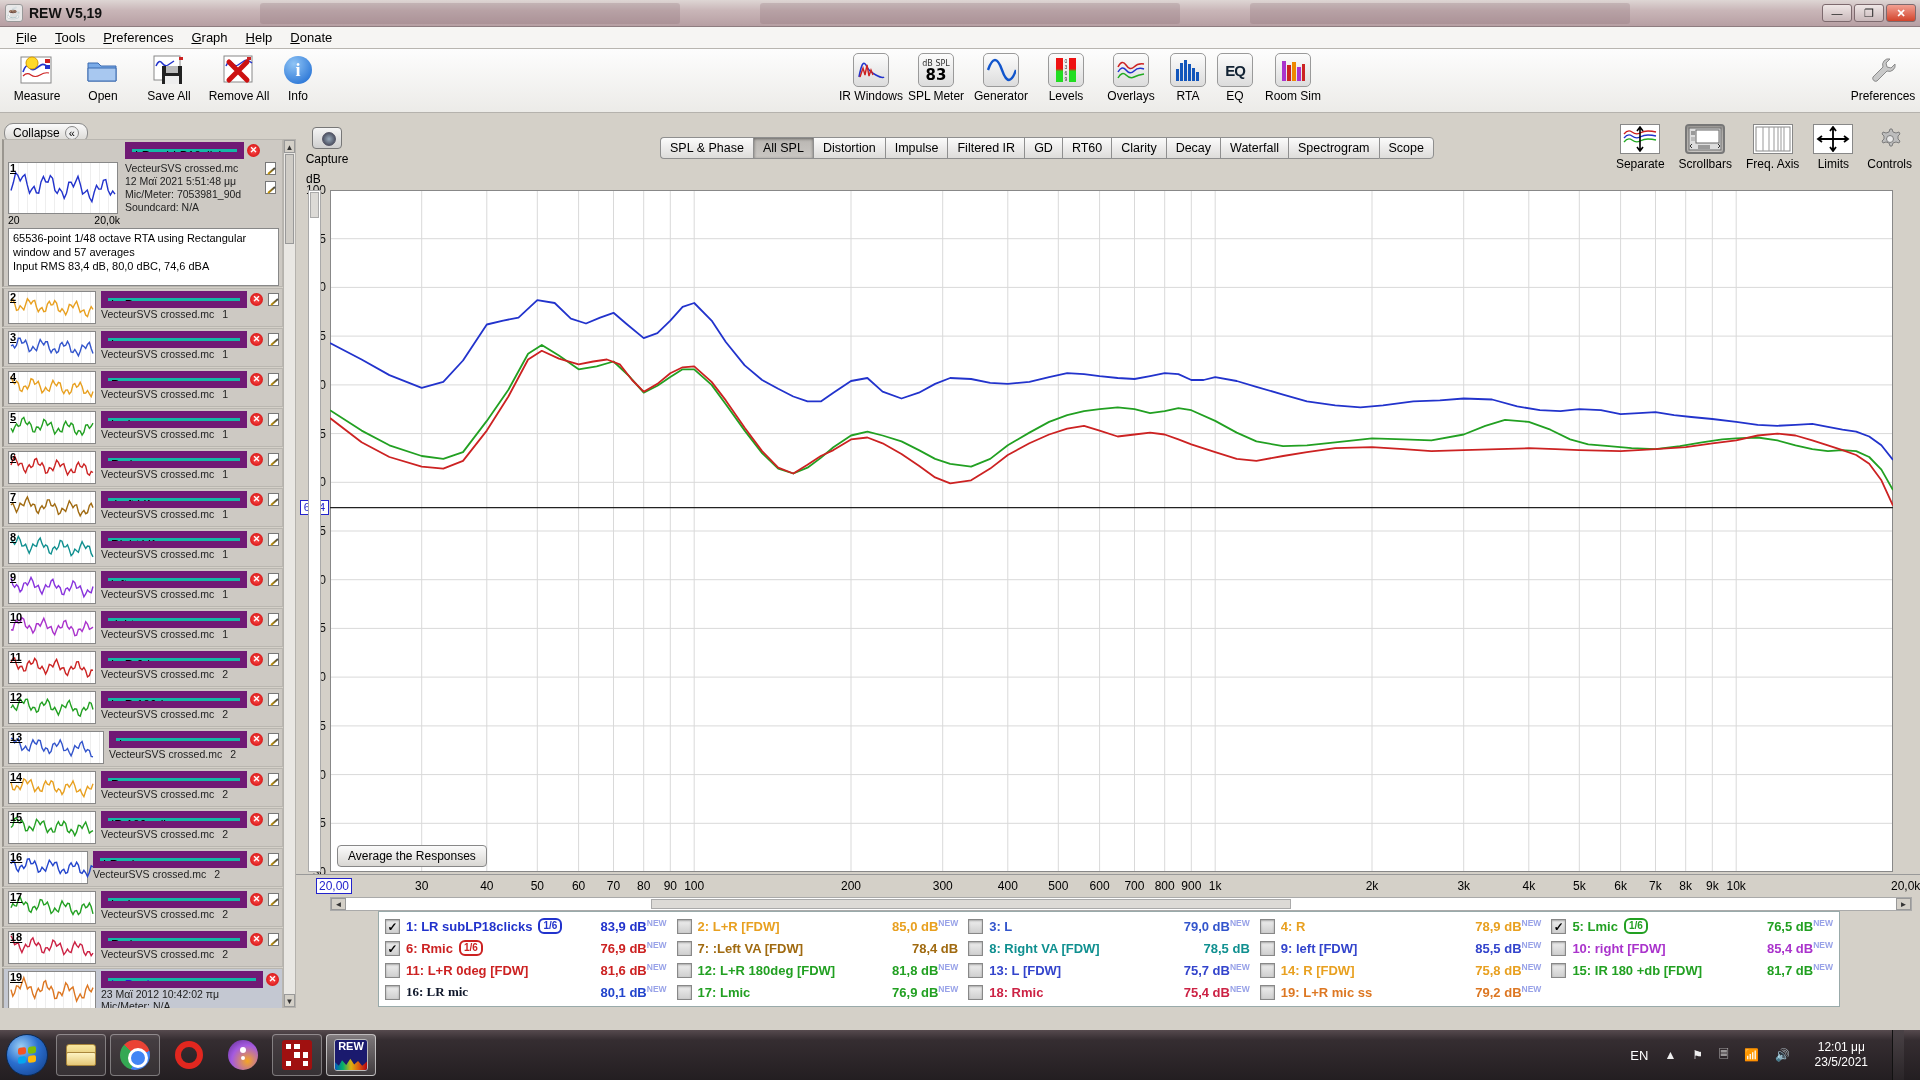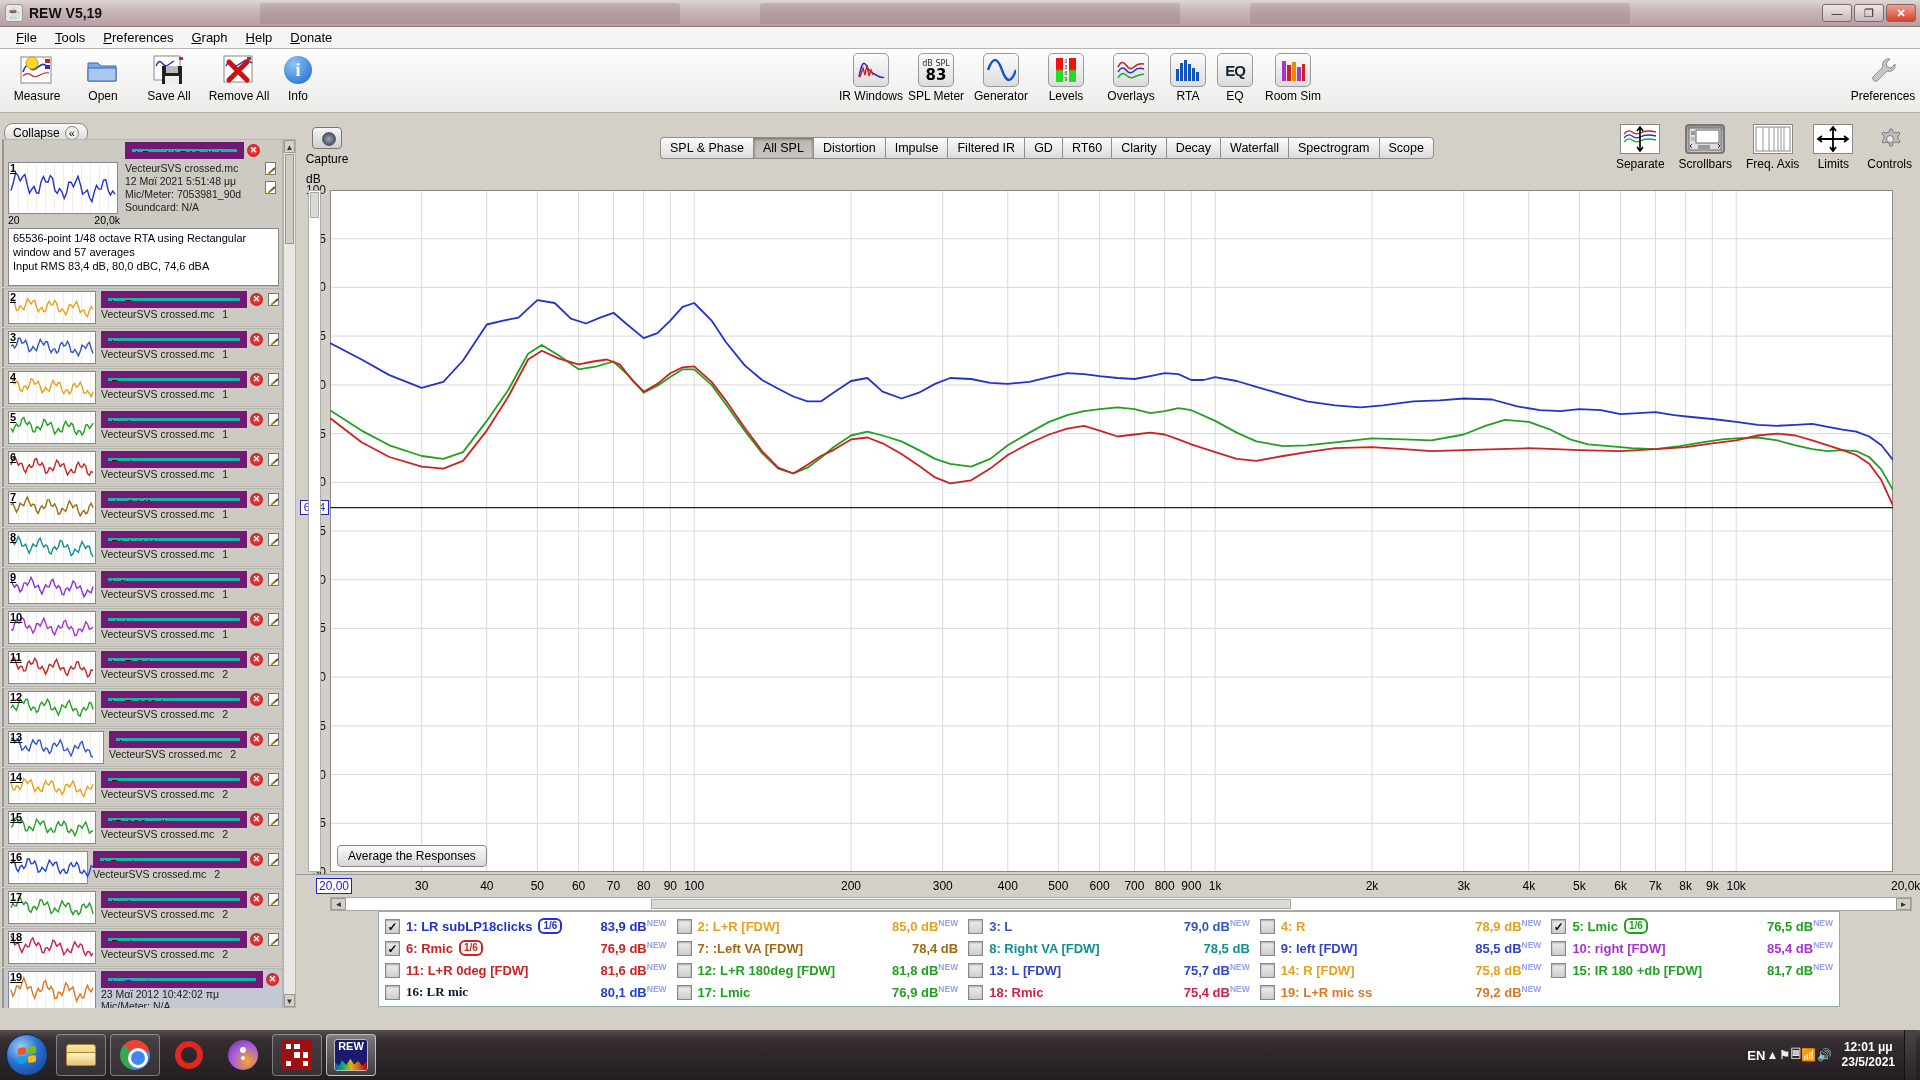--- a/index.html
+++ b/index.html
@@ -125,21 +125,21 @@
   .taskbar { position:absolute; left:0; top:1030px; width:100%; height:50px;
     background:linear-gradient(#564a4e 0%, #352d31 20%, #231e21 100%); display:flex; align-items:center; }
   .orb { width:42px; height:42px; border-radius:50%; margin:0 6px;
     background:radial-gradient(circle at 35% 30%, #9cd0f5 0%, #2a6fd0 45%, #123a80 100%);
     border:1px solid #0a2a55; display:flex; align-items:center; justify-content:center; }
   .orb-flag { width:18px; height:16px; display:grid; grid-template-columns:1fr 1fr; grid-template-rows:1fr 1fr; gap:2px; transform:skewY(-6deg);}
   .orb-flag div { border-radius:2px; }
   .task-ic { width:50px; height:42px; margin:0 2px; border-radius:4px; display:flex; align-items:center; justify-content:center; }
   .task-ic.framed { border:1px solid rgba(255,255,255,.35); background:rgba(255,255,255,.08); }
   .task-ic.active { border:1px solid rgba(255,255,255,.6); background:linear-gradient(rgba(255,255,255,.35),rgba(255,255,255,.12)); }
-  .tray { margin-left:auto; display:flex; align-items:center; gap:1px; color:#fff; padding-right:4px;font-weight:bold; }
+  .tray { margin-left:auto; display:flex; align-items:center; gap:16px; color:#fff; padding-right:16px; }
   .tray .tico { font-size:12px; color:#eee; }
   .clock { text-align:center; font-size:12px; line-height:15px; padding:0 8px; }
   .show-desk { width:12px; height:50px; border-left:1px solid #111; background:linear-gradient(#4a4246,#2a2528); }
 
   .folder-ic { width:30px; height:22px; position:relative; }
   .folder-ic .back { position:absolute; left:0; top:0; width:30px; height:22px; border-radius:3px;
     background:linear-gradient(#f7e7a0,#d9b65c); border:1px solid #a8863c; }
   .folder-ic .front { position:absolute; left:0; top:8px; width:30px; height:14px; border-radius:2px;
     background:linear-gradient(#fdf3c2,#e4c878); border:1px solid #a8863c; }
   .chrome-ic { width:30px; height:30px; border-radius:50%;

